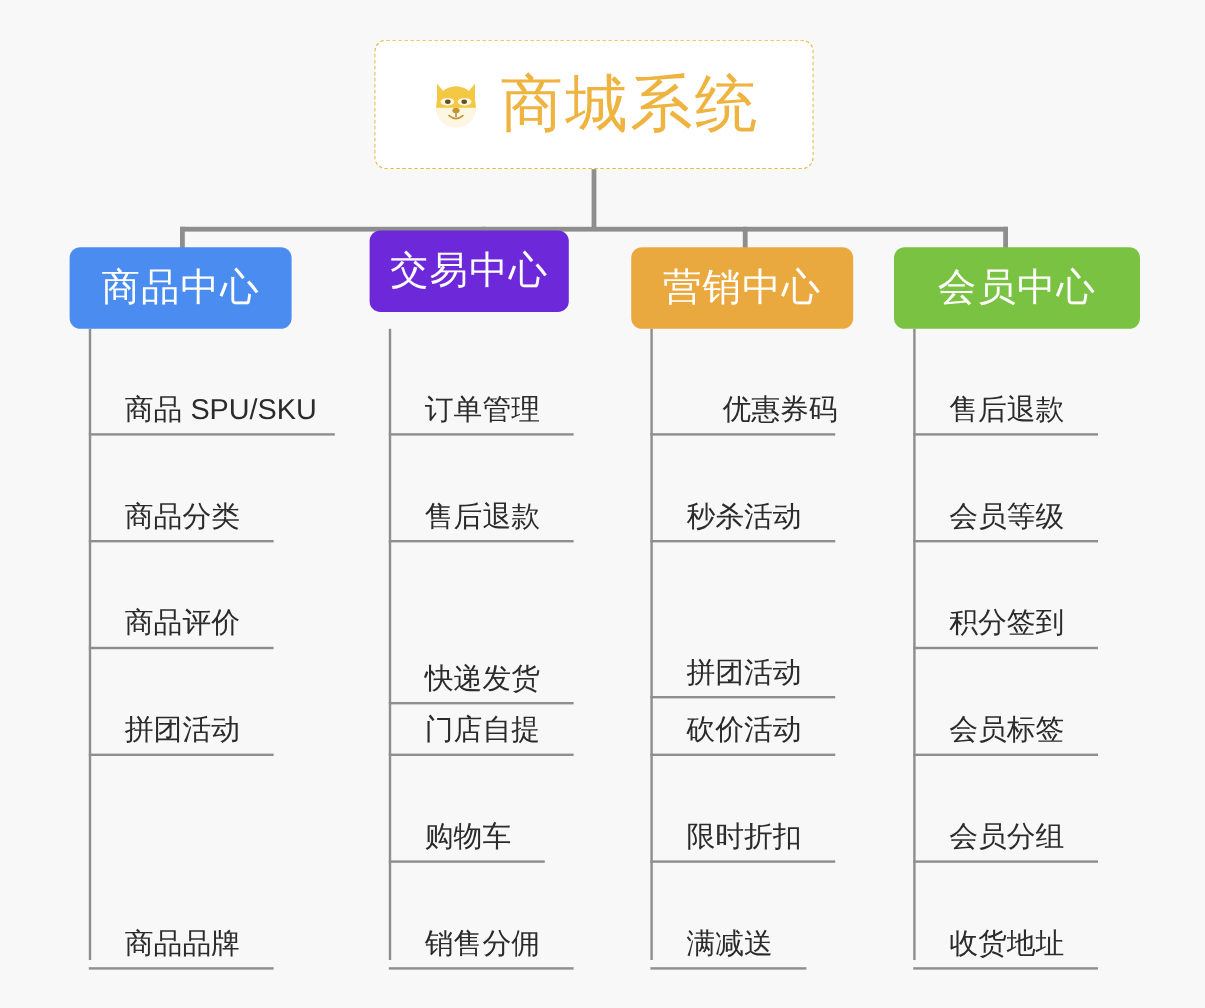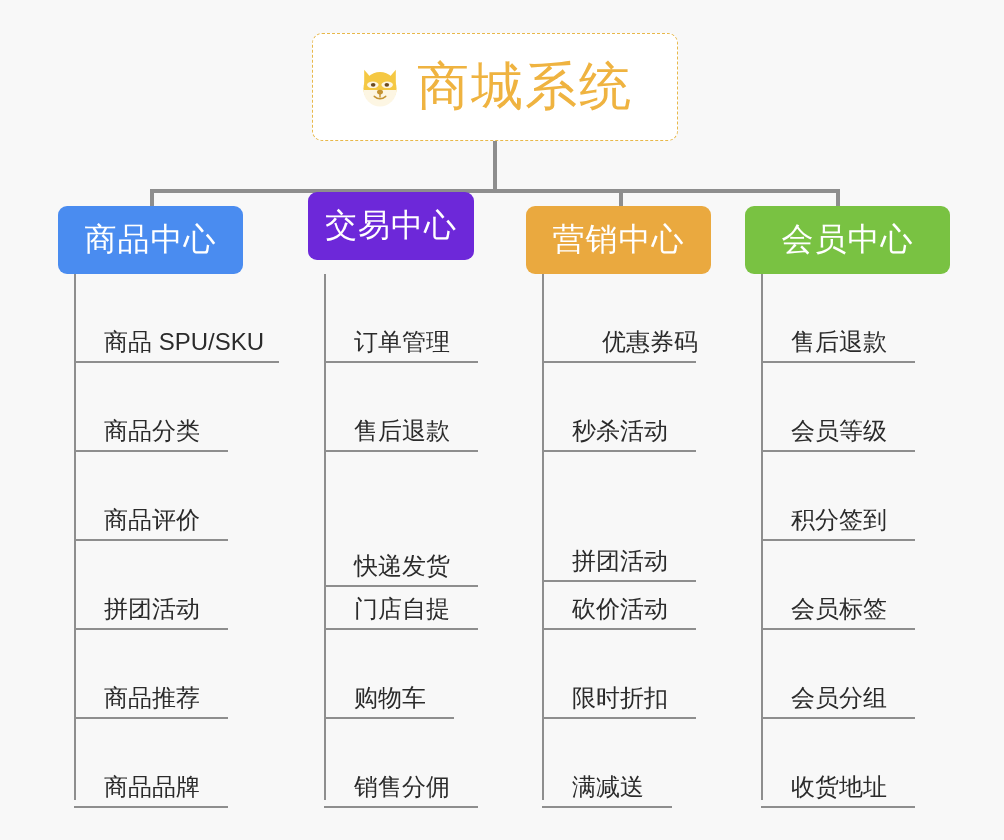--- a/index.html
+++ b/index.html
@@ -146,23 +146,20 @@
     </div>
     <div class="leaf" style="top: 0px; width: 205px; border-bottom-color: rgb(142, 142, 142);">
       <span class="leaf-label">商品 SPU/SKU</span>
     </div>
     <div class="leaf" style="top: 178px; width: 154px; border-bottom-color: rgb(142, 142, 142); align-items: flex-end;">
       <span class="leaf-label">商品评价</span>
     </div>
     <div class="leaf" style="top: 267px; width: 154px; border-bottom-color: rgb(142, 142, 142);">
       <span class="leaf-label">拼团活动</span>
     </div>
-    <div class="leaf" style="top: 356px; width: 154px; border-bottom-color: rgb(142, 142, 142);">
-      <span class="leaf-label">商品推荐</span>
-    </div>
     <div class="leaf" style="top: 445px; width: 154px; border-bottom-color: rgb(142, 142, 142);">
       <span class="leaf-label">商品品牌</span>
     </div>
   </div>
 
   <div class="cat-box" style="left: 308px; top: 192px; width: 166px; background: #6d28d9;">
     <span>交易中心</span>
   </div>
   <div class="branch" style="left:324px; top:274px; width:200px; height:530px;">
     <div class="spine" style="height: 526px; background: rgb(142, 142, 142);"></div>

